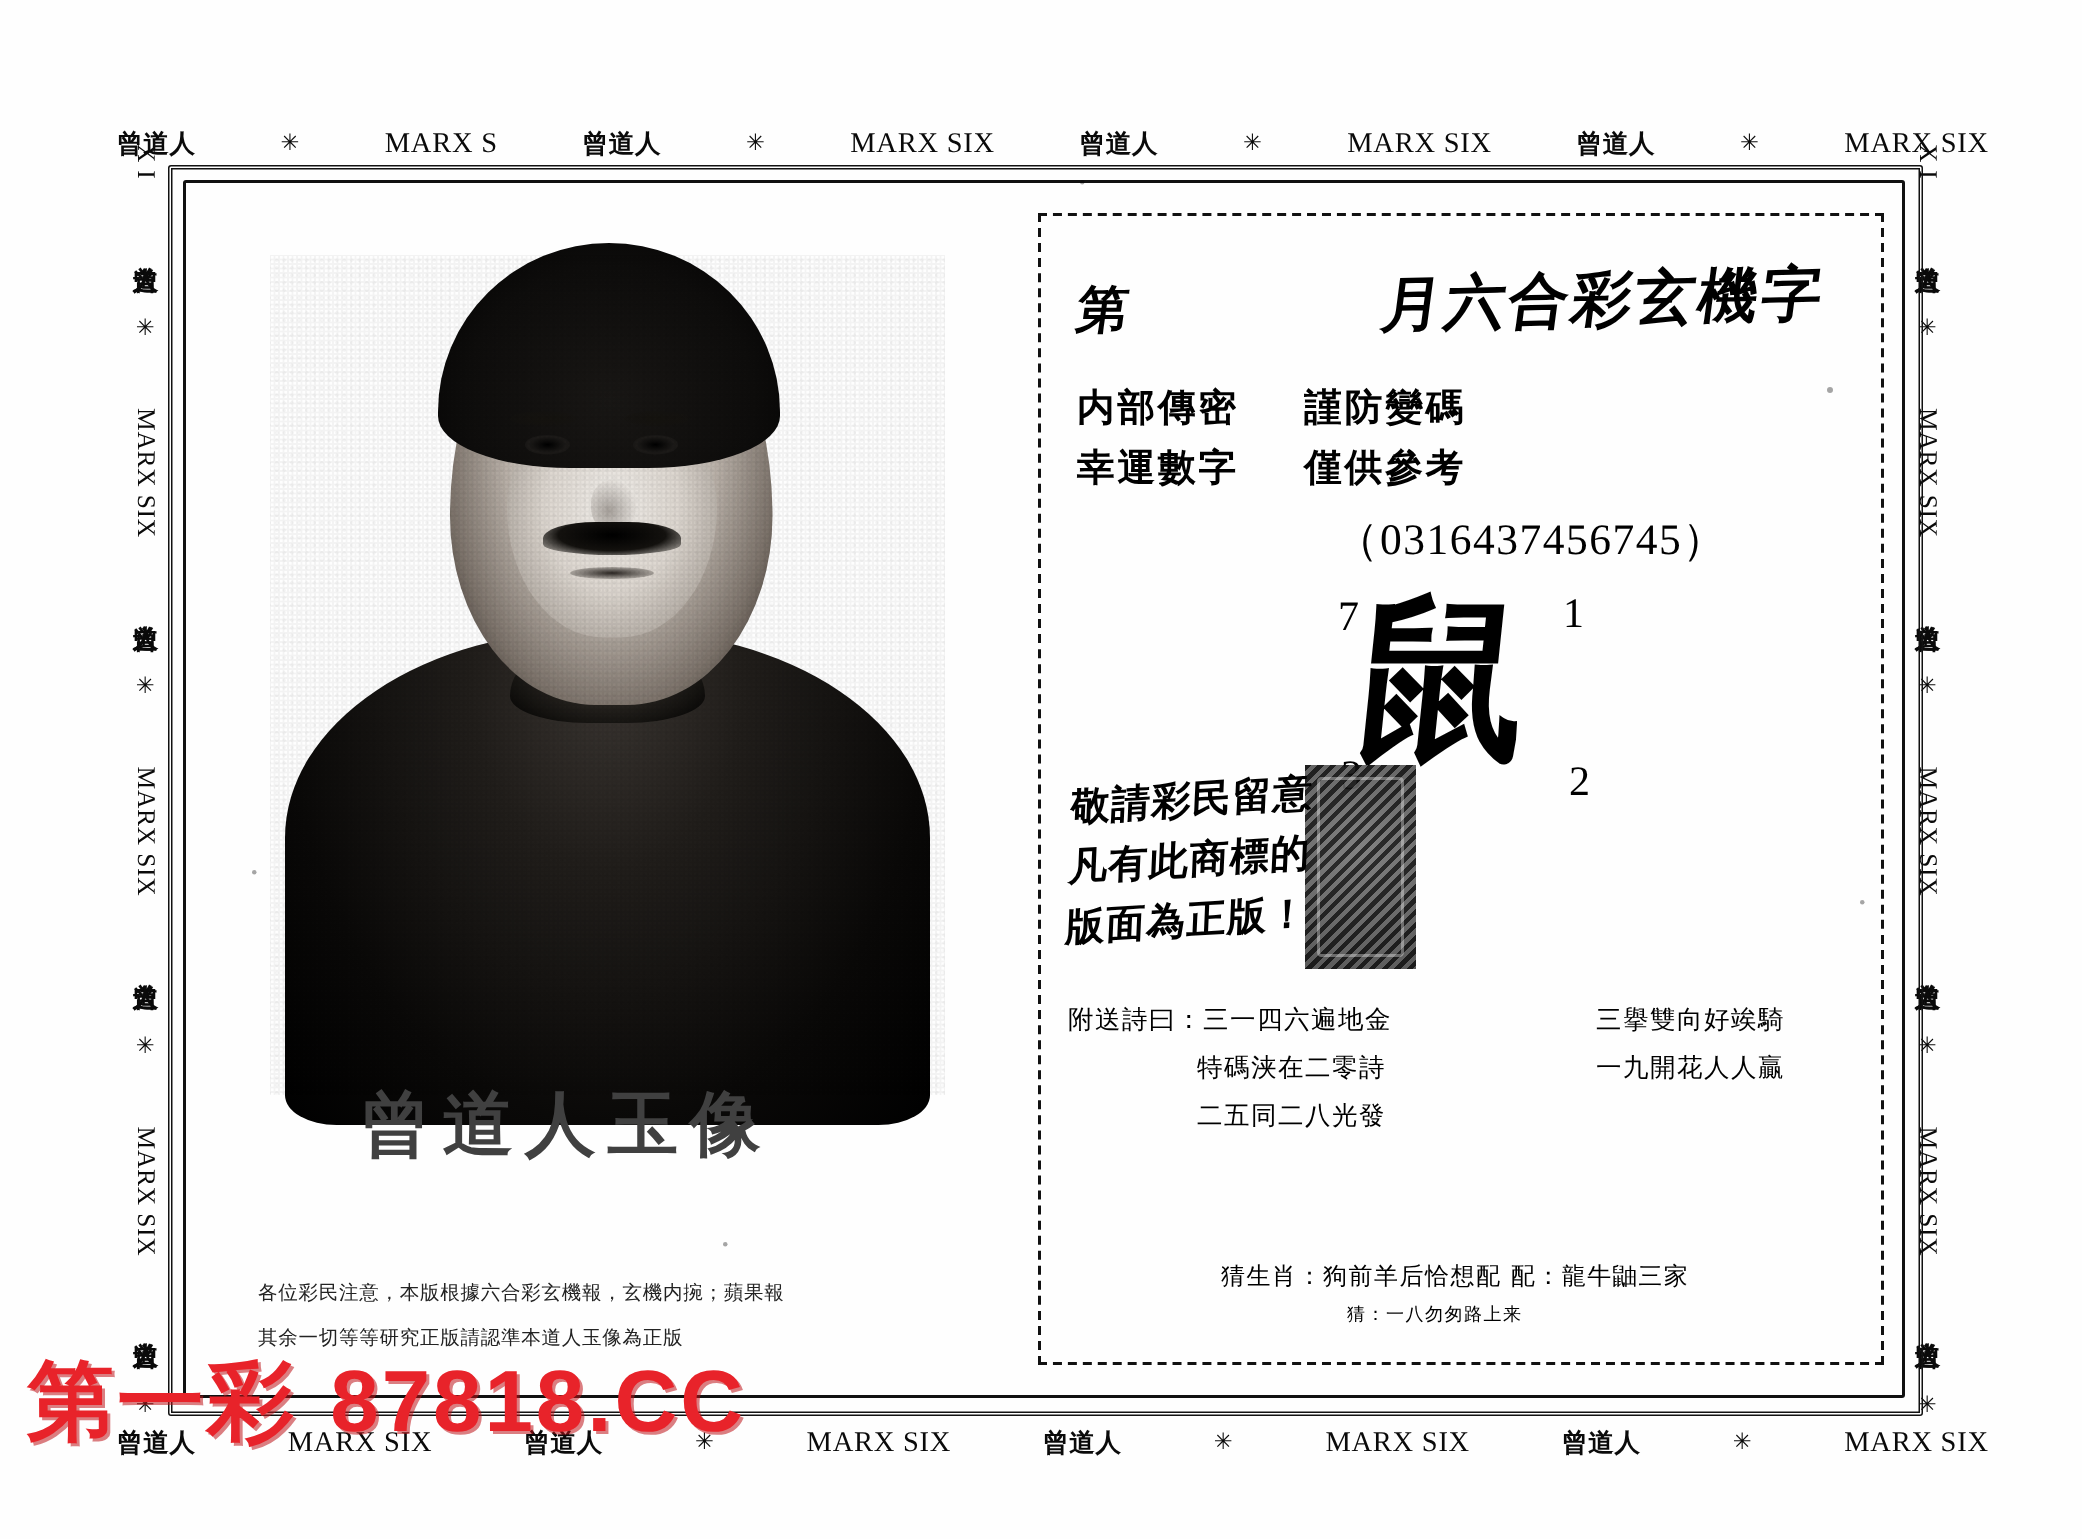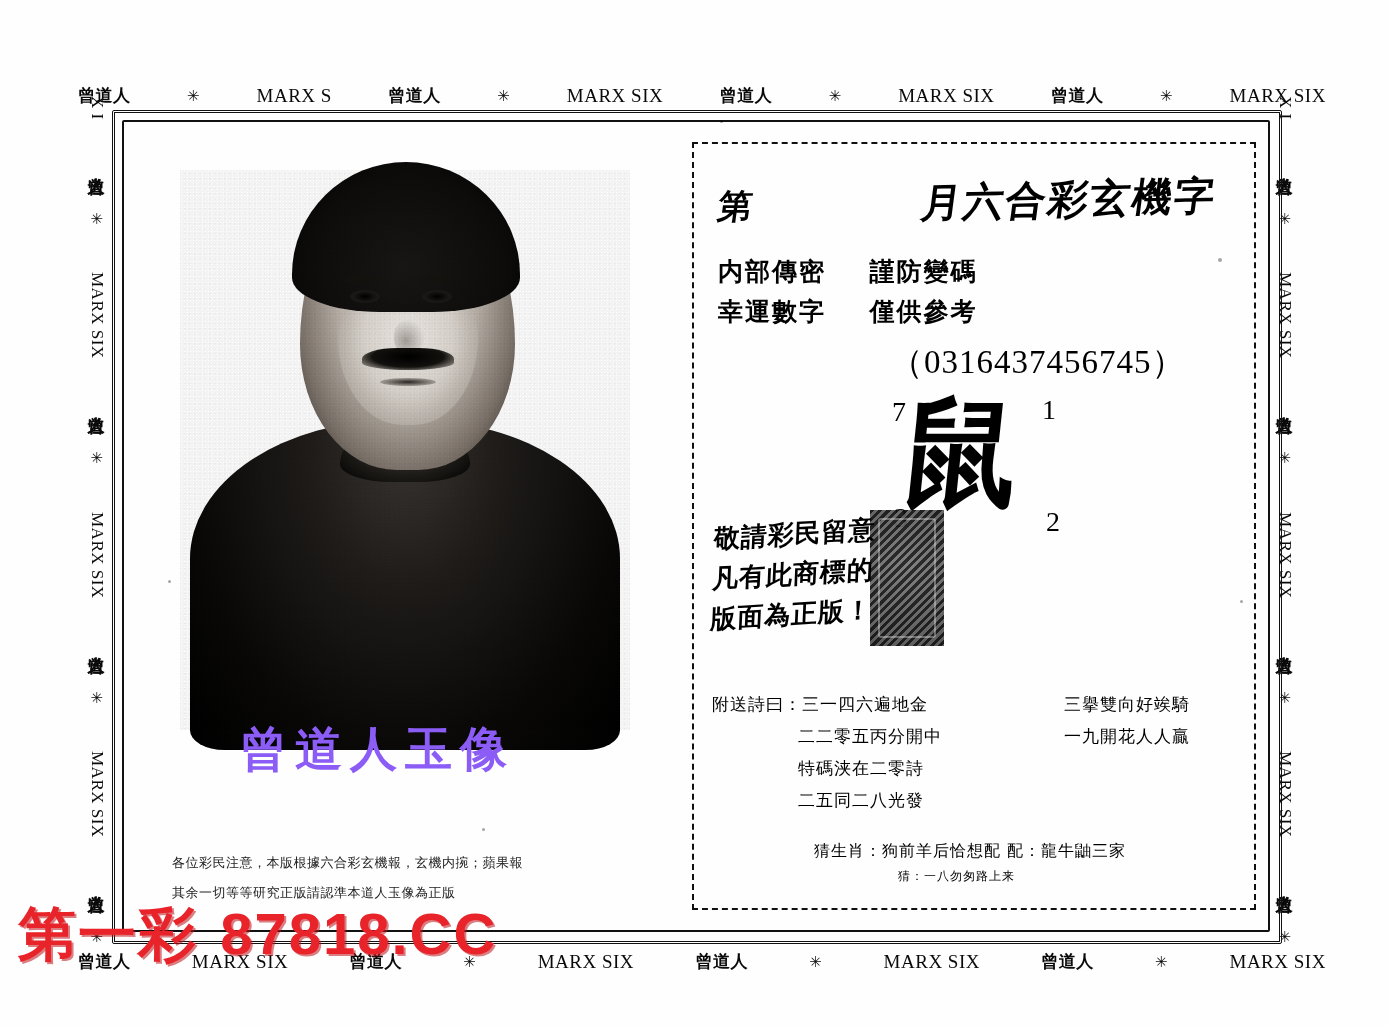--- a/index.html
+++ b/index.html
@@ -230,21 +230,21 @@
     background-position: 0 0, 2px 1px;
   }
   .portrait-caption {
     position: absolute;
     top: 718px;
     left: 240px;
     font-family: "DejaVu Sans", sans-serif;
     font-weight: bold;
     font-size: 47px;
     letter-spacing: 8px;
-    color: #8b5cf6;
+    color: #404040;
   }
 
   
   .fineprint {
     position: absolute;
     left: 172px;
     top: 848px;
     width: 500px;
     font-size: 13px;
     line-height: 30px;
@@ -299,21 +299,21 @@
     line-height: 40px;
     letter-spacing: 2px;
     white-space: nowrap;
   }
   .slogan span.gap { display: inline-block; width: 22px; }
   .code {
     position: absolute;
     left: 196px;
     top: 196px;
     font-family: "Liberation Serif", serif;
-    font-size: 33px;
+    font-size: 29px;
     letter-spacing: 1px;
   }
   .zodiac-zone {
     position: absolute;
     left: 190px;
     top: 240px;
     width: 210px;
     height: 180px;
   }
   .zodiac-char {
@@ -364,21 +364,21 @@
     font-size: 26px;
     line-height: 40px;
     letter-spacing: 1px;
     transform: rotate(-3.5deg) skewX(-6deg);
     white-space: nowrap;
   }
 
   .poem-wrap {
     position: absolute;
     left: 18px;
-    top: 544px;
+    top: 520px;
     width: 530px;
     display: flex;
     gap: 18px;
     justify-content: center;
   }
   .poem-col {
     font-family: "DejaVu Sans", sans-serif;
     font-size: 17px;
     line-height: 32px;
     letter-spacing: 1px;
@@ -565,21 +565,20 @@
       <div>敬請彩民留意</div>
       <div>凡有此商標的</div>
       <div>版面為正版！</div>
     </div>
 
     <div class="poem-wrap">
       <div class="poem-col left">
         <div>
           <span class="poem-lead">附送詩曰：</span><span>三一四六遍地金</span>
         </div>
-        <div class="indent">二二零五丙分開中</div>
         <div class="indent">特碼浃在二零詩</div>
         <div class="indent">二五同二八光發</div>
       </div>
       <div class="poem-col right">
         <div class="indent2">三擧雙向好竢騎</div>
         <div class="indent2">一九開花人人贏</div>
       </div>
     </div>
 
     <div class="guess">猜生肖：狗前羊后恰想配  配：龍牛鼬三家</div>

